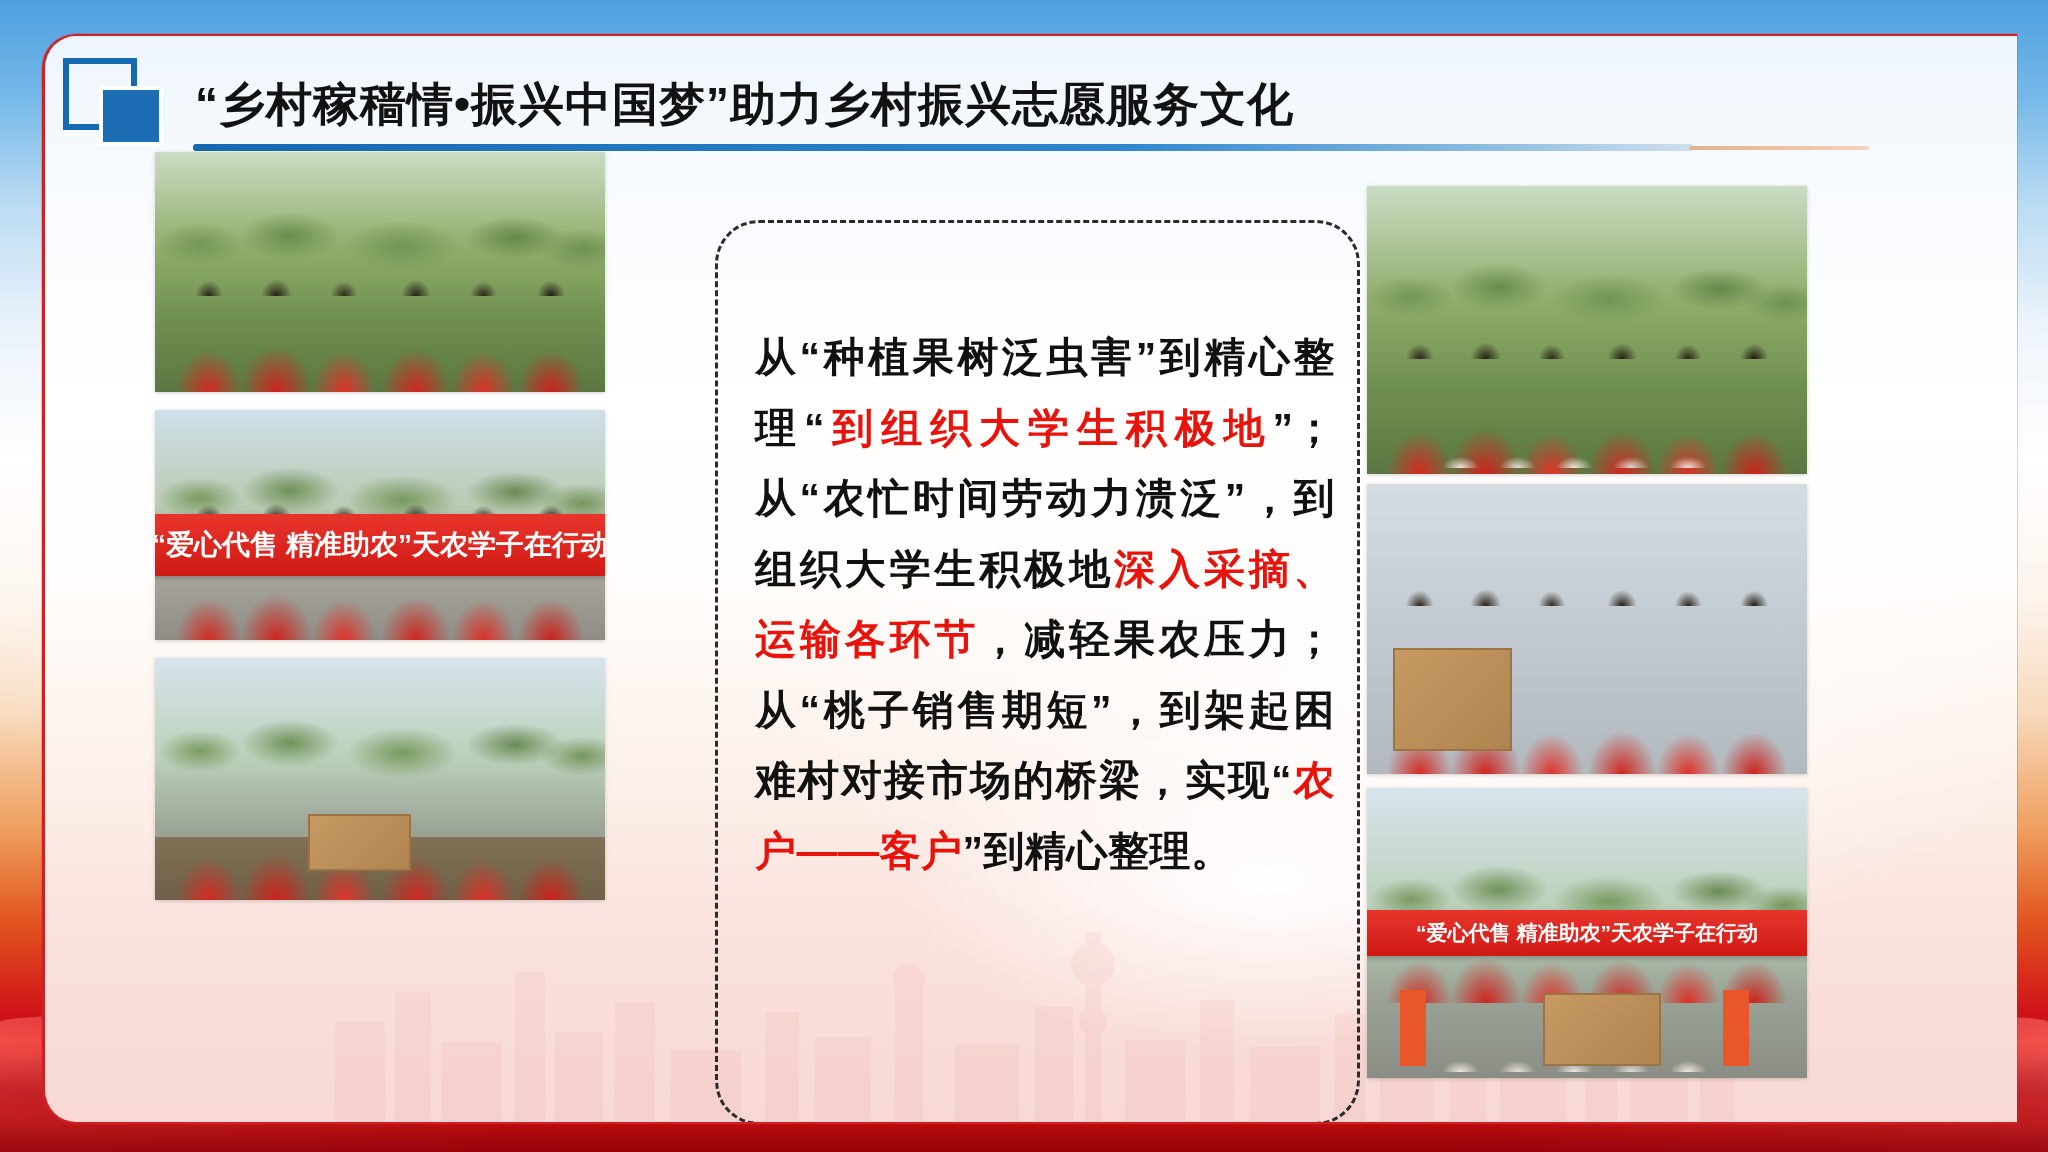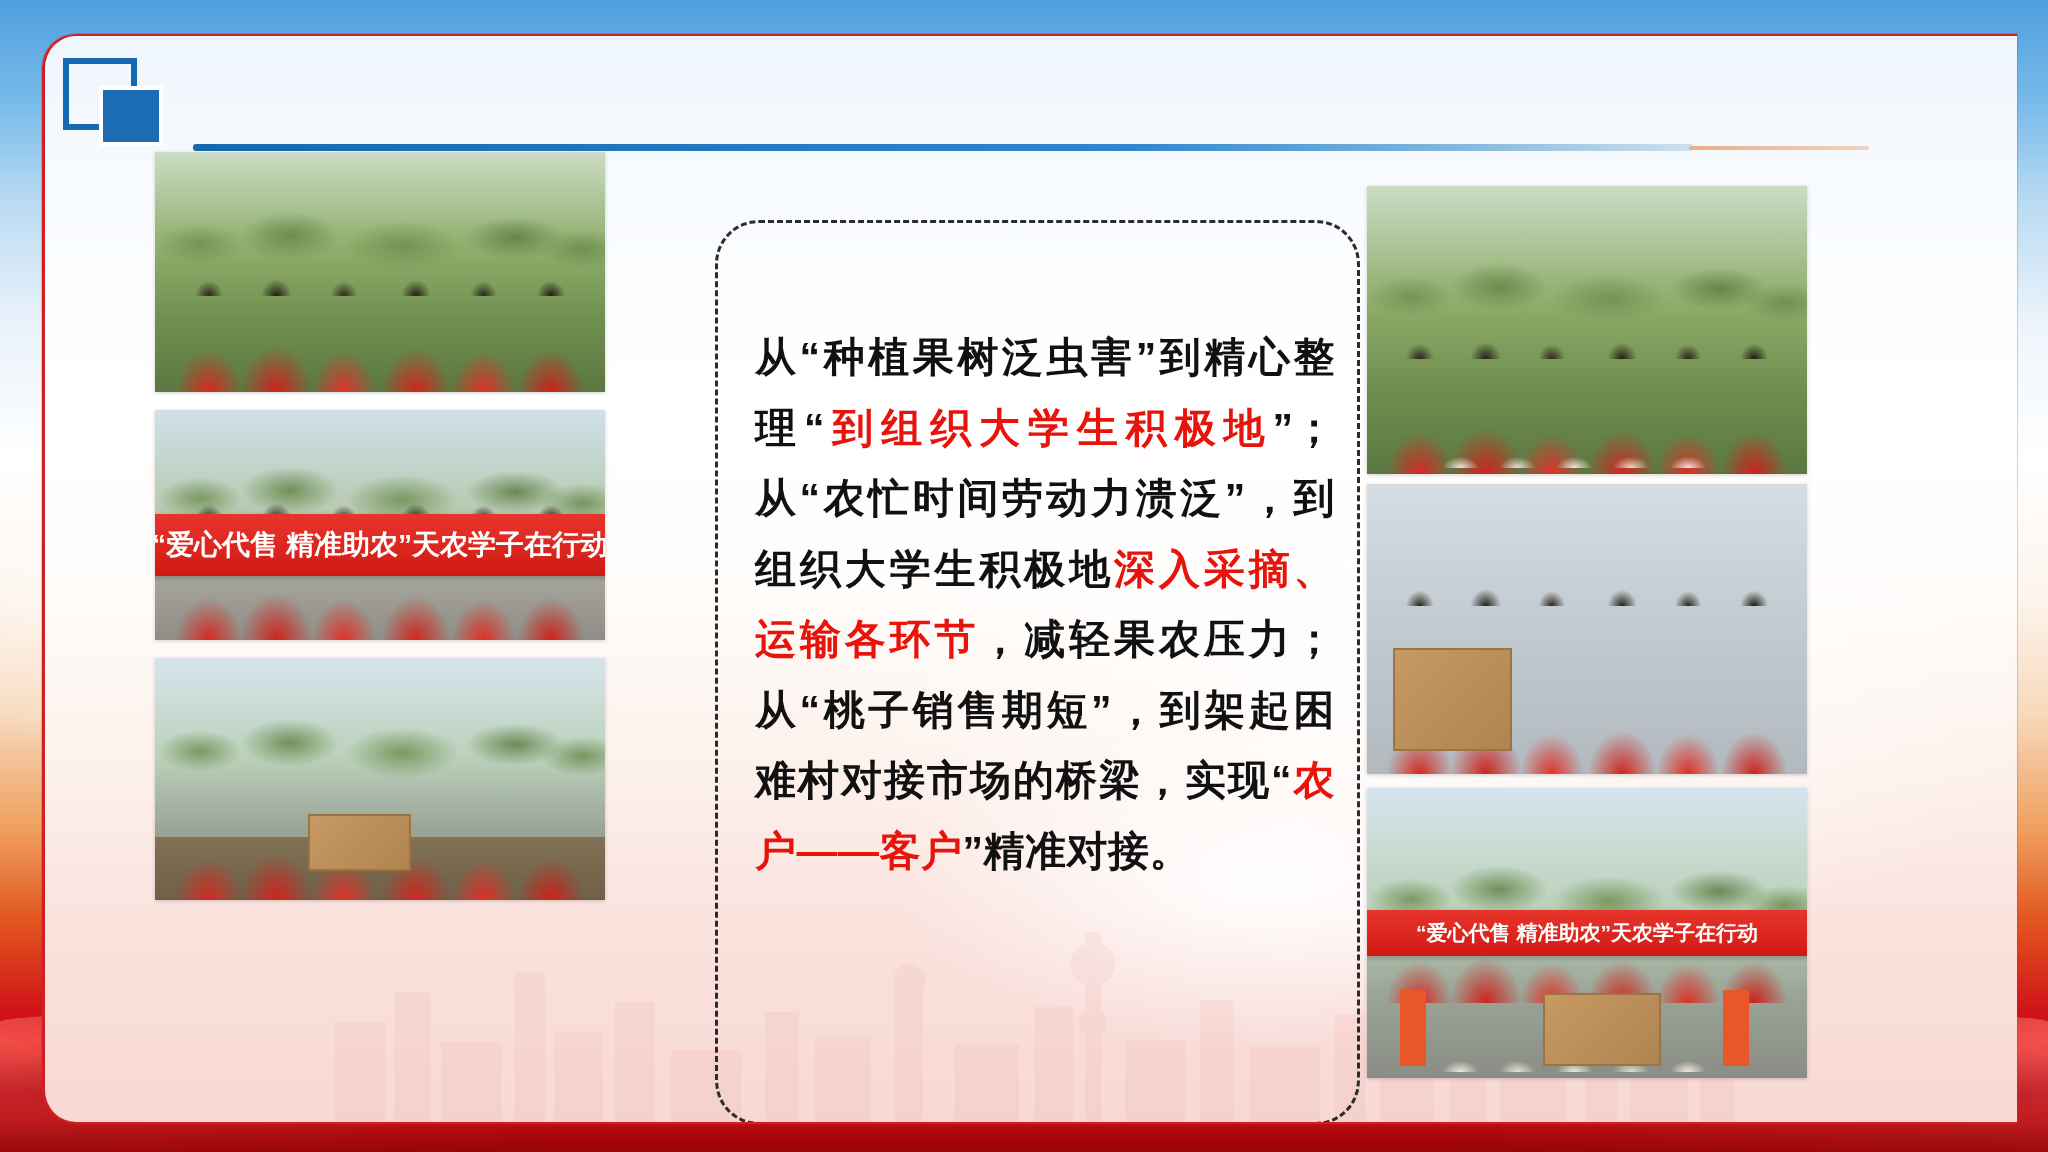--- a/index.html
+++ b/index.html
@@ -236,20 +236,21 @@
         <rect x="1335" y="170" width="58" height="80"></rect>
         <rect x="1405" y="138" width="34" height="112"></rect>
       </g>
     </svg>
 
     <div class="header">
       <div class="logo-mark">
         <div class="logo-outline"></div>
         <div class="logo-fill"></div>
       </div>
+      <div class="title">“乡村稼穑情•振兴中国梦”助力乡村振兴志愿服务文化</div>
       <div class="title-rule"></div>
       <div class="title-rule-tail"></div>
     </div>
 
     <div class="photo ph-field" style="left:110px;top:116px;width:450px;height:240px;">
       <div class="trees"></div>
       <div class="heads"></div>
       <div class="crowd"></div>
     </div>
 
@@ -283,16 +284,16 @@
     <div class="photo ph-yard" style="left:1322px;top:752px;width:440px;height:290px;">
       <div class="trees"></div>
       <div class="crowd" style="height:40%;bottom:26%;"></div>
       <div class="banner-strip" style="top:122px;height:46px;font-size:21px;">“爱心代售 精准助农”天农学子在行动</div>
       <div class="sacks"></div>
       <div class="cones"></div>
       <div class="boxes" style="left:40%;bottom:4%;width:26%;height:24%;"></div>
     </div>
 
     <div class="text-panel"></div>
-    <div class="body-text"><span>从“种植果树泛虫害”到精心整理“</span><span class="hl" style="color: rgb(232, 20, 12);">到组织大学生积极地</span><span>”；从“农忙时间劳动力溃泛”，到组织大学生积极地</span><span class="hl" style="color: rgb(232, 20, 12);">深入采摘、运输各环节</span><span>，减轻果农压力；从“桃子销售期短”，到架起困难村对接市场的桥梁，实现“</span><span class="hl" style="color: rgb(232, 20, 12);">农户——客户</span><span>”精准对接。</span></div>
+    <div class="body-text"><span>从“种植果树泛虫害”到精心整理“</span><span class="hl" style="color: rgb(232, 20, 12);">到组织大学生积极地</span><span>”；从“农忙时间劳动力溃泛”，到组织大学生积极地</span><span class="hl" style="color: rgb(232, 20, 12);">深入采摘、运输各环节</span><span>，减轻果农压力；从“桃子销售期短”，到架起困难村对接市场的桥梁，实现“</span><span class="hl" style="color: rgb(232, 20, 12);">农户——客户</span><span>”到精心整理。</span></div>
 
   </div>
 </div>
 
 </body></html>

